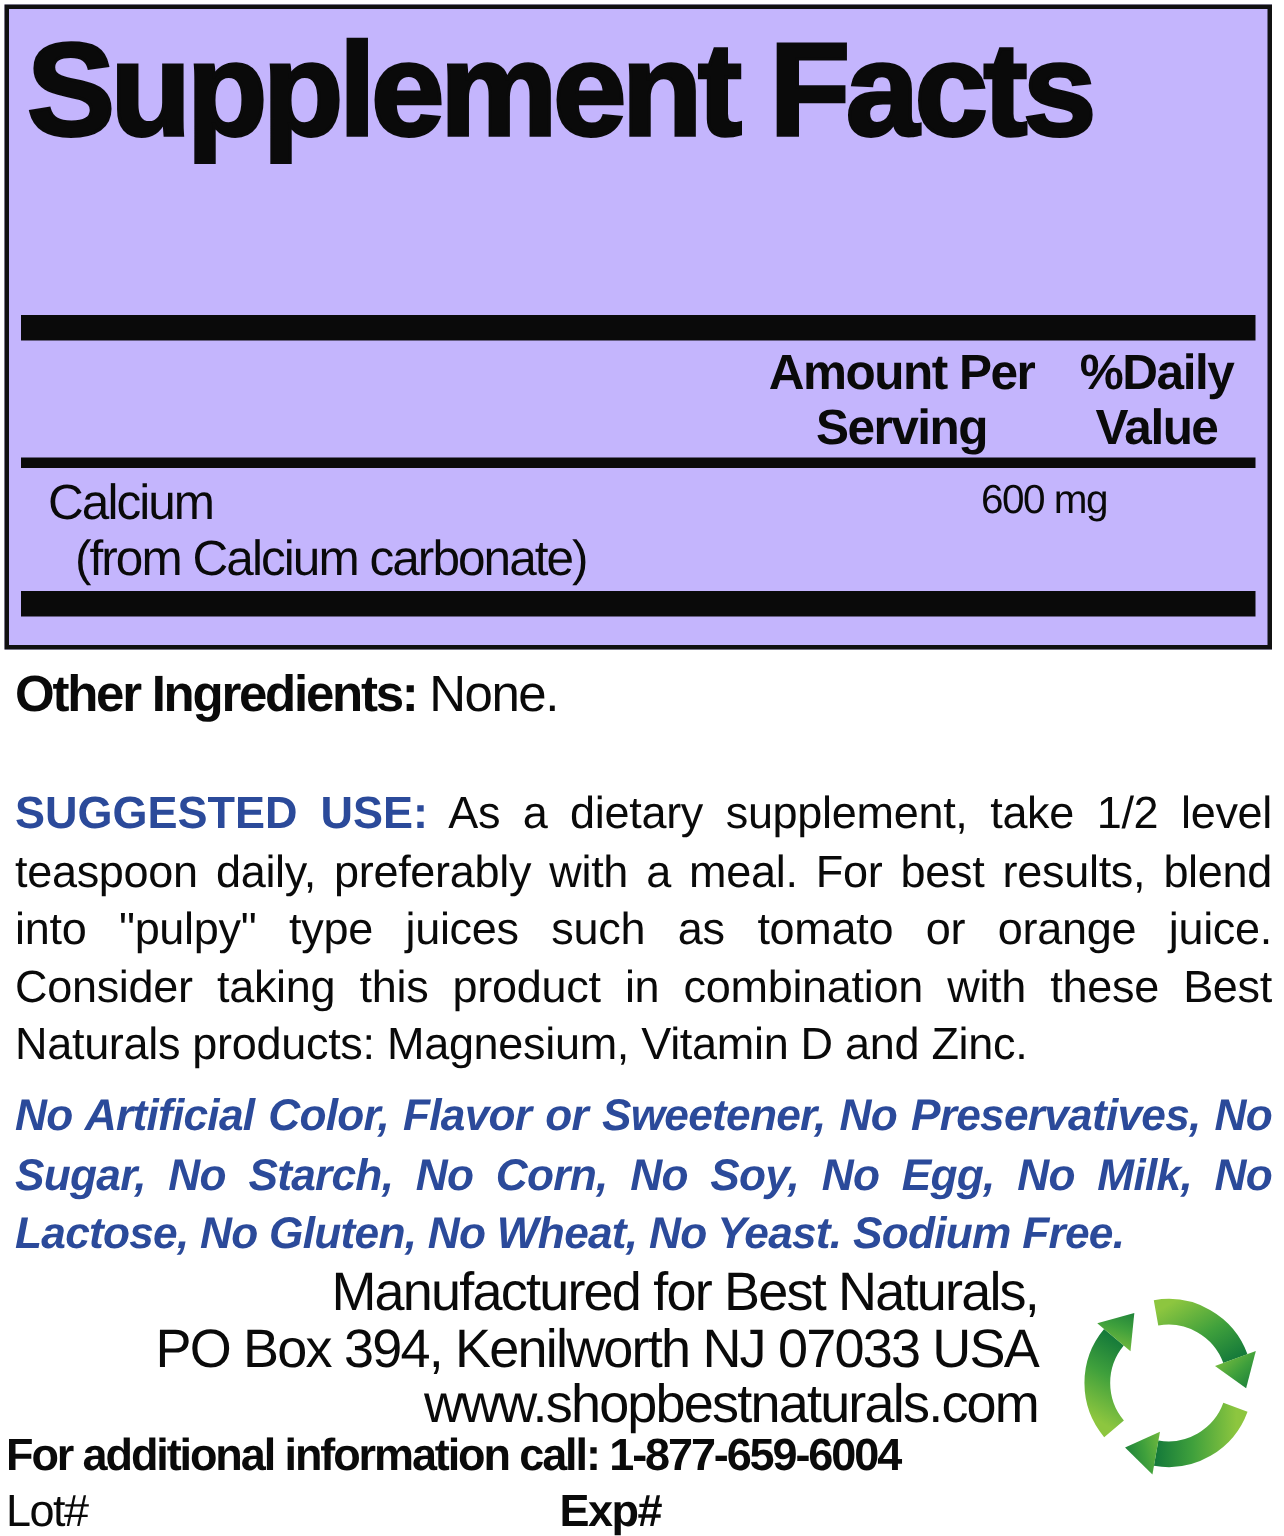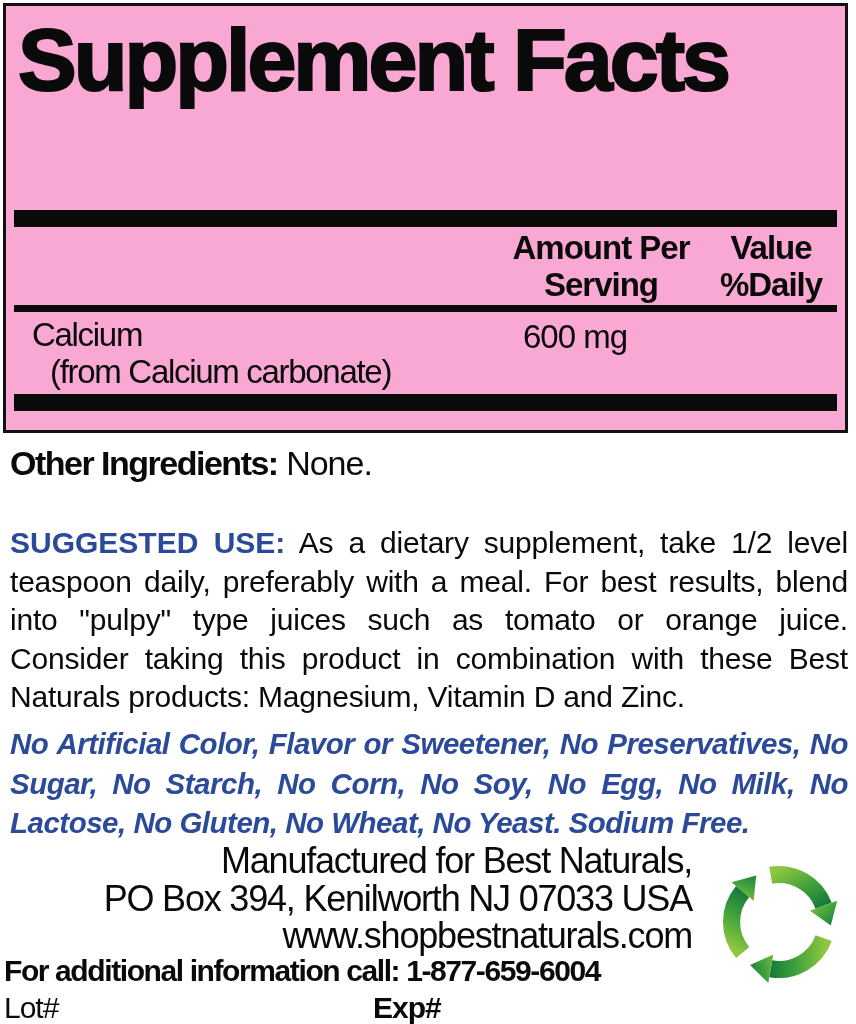--- a/index.html
+++ b/index.html
@@ -13,21 +13,21 @@
     overflow: hidden;
   }
 
   
   .panel {
     position: absolute;
     left: 3px; top: 3px;
     width: 845px; height: 430px;
     border: 3px solid #111;
     box-sizing: border-box;
-    background: #f9a8d4;
+    background: #c4b5fd;
   }
   .sf-title {
     position: absolute;
     left: 12px; top: 6px;
     font-size: 88px;
     line-height: 1.08;
     font-weight: bold;
     letter-spacing: -3px;
     -webkit-text-stroke: 2.2px #0a0a0a;
     white-space: nowrap;
@@ -72,24 +72,24 @@
   }
   .nutrient-sub {
     position: absolute;
     left: 44px; top: 347px;
     font-size: 33px;
     letter-spacing: -1.3px;
     line-height: 37px;
   }
   .nutrient-amount {
     position: absolute;
-    left: 429px; top: 312px;
+    left: 452px; top: 312px;
     width: 280px;
-    text-align: center;
-    font-size: 33px;
+    text-align: right;
+    font-size: 27px;
     letter-spacing: -1px;
   }
   .nutrient-dv {
     position: absolute;
     left: 690px; top: 312px;
     width: 140px;
     text-align: right;
     font-size: 33px;
     letter-spacing: -1px;
   }
@@ -179,22 +179,22 @@
     <div class="sf-title">Supplement Facts</div>
 
 
     <div class="bar bar-thick bar1"></div>
 
     <div class="hdr hdr-amount">
       <div>Amount Per</div>
       <div>Serving</div>
     </div>
     <div class="hdr hdr-dv">
+      <div>%Daily</div>
       <div>Value</div>
-      <div>%Daily</div>
     </div>
 
     <div class="bar bar-thin rule"></div>
 
     <div class="nutrient-name">Calcium</div>
     <div class="nutrient-sub">(from Calcium carbonate)</div>
     <div class="nutrient-amount">600 mg</div>
 
     <div class="bar bar-thick bar2"></div>
   </div>

